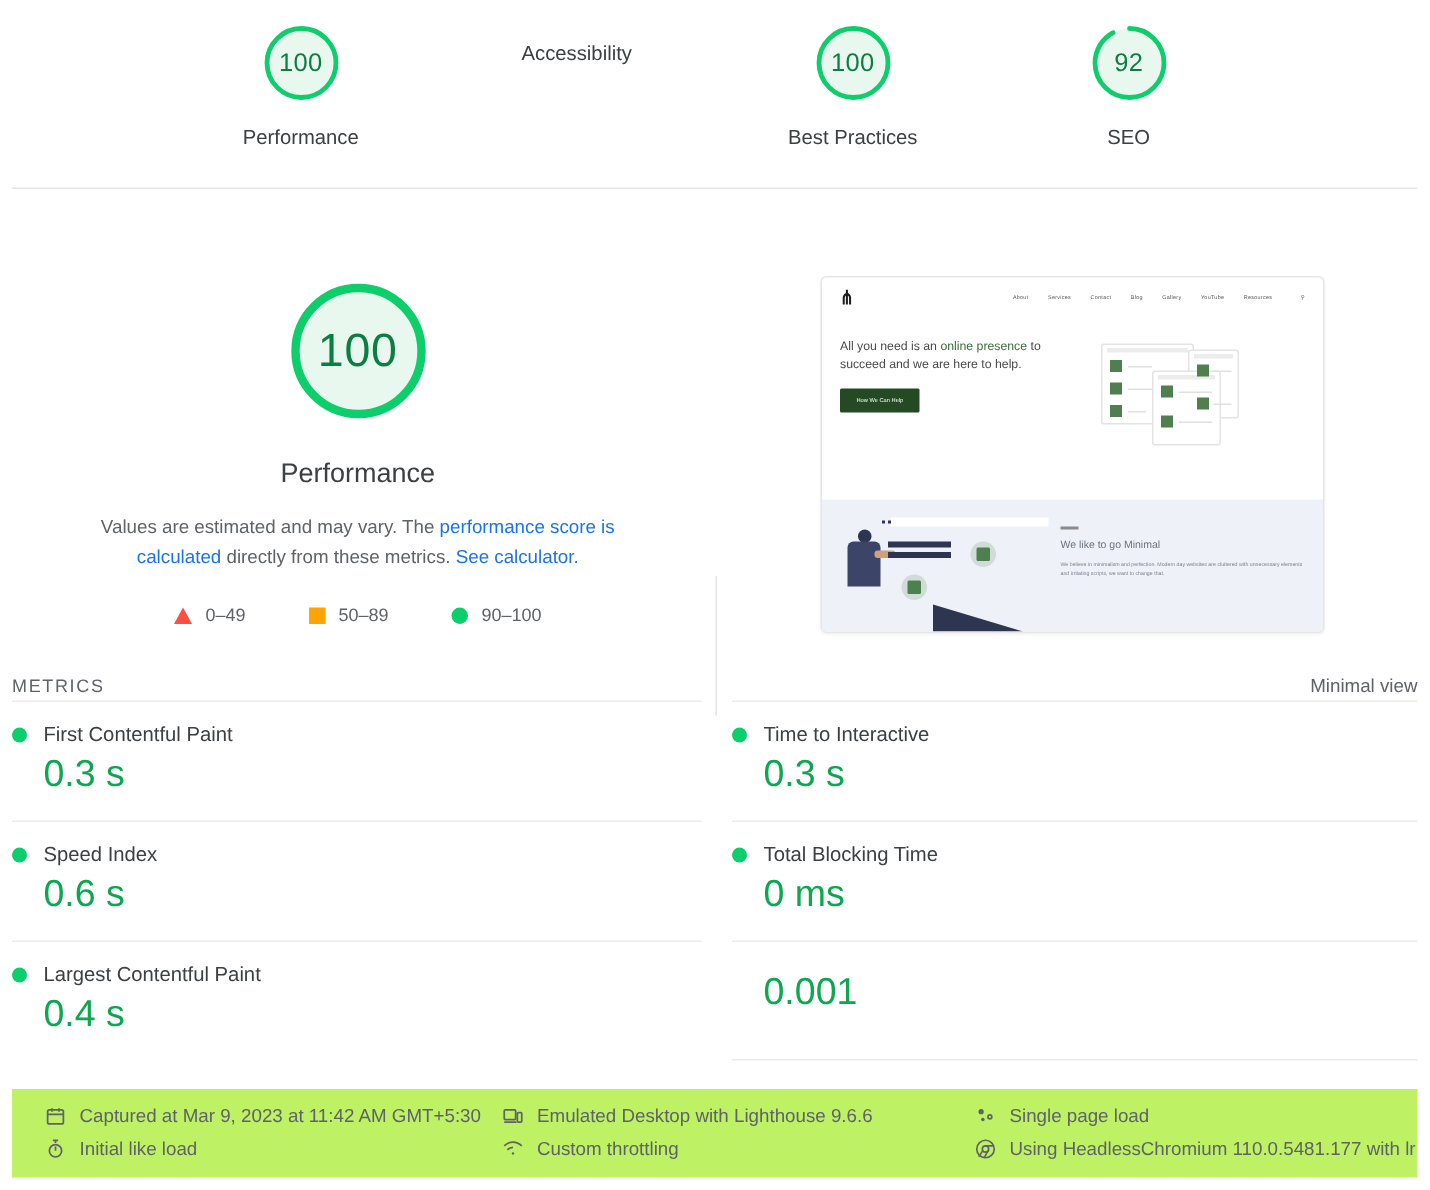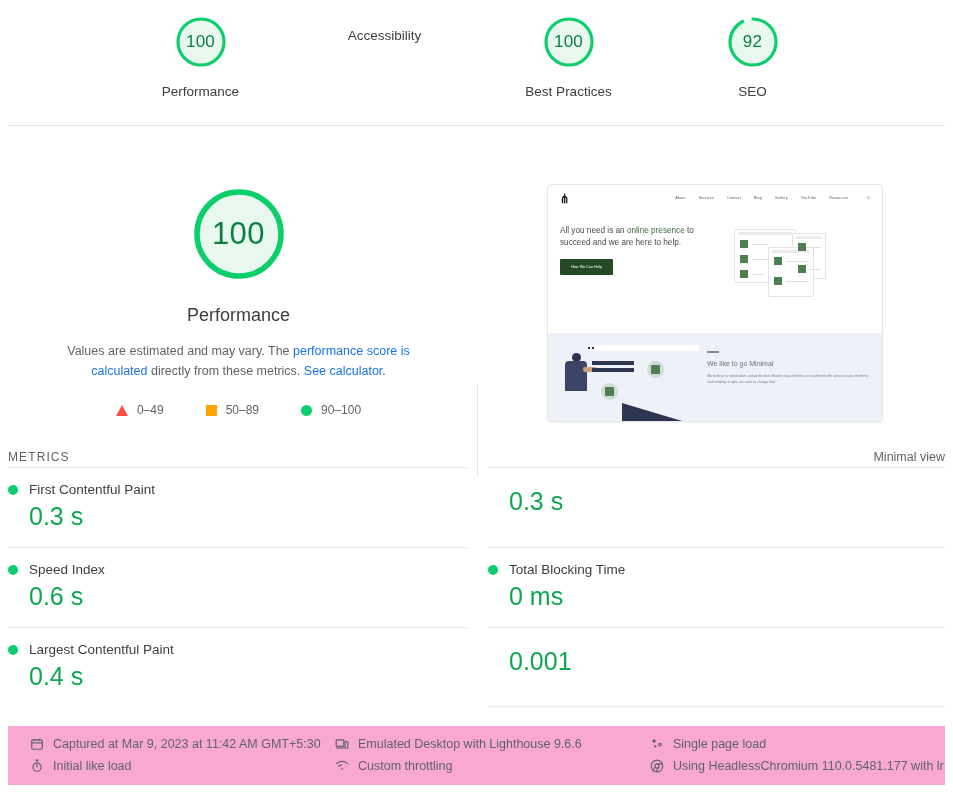--- a/index.html
+++ b/index.html
@@ -180,21 +180,21 @@
   .m-dot { width: 10px; height: 10px; border-radius: 50%; background: #0CCE6B; flex: none; }
   .m-name { font-size: 13.5px; color: #3c4043; }
   .m-value {
     margin-top: 5px; margin-left: 21px;
     font-size: 25px; color: #0CA750; font-weight: 400;
   }
 
   
   .footer {
     position: absolute; left: 8px; right: 8px; bottom: 8px;
-    background: #f9a8d4;
+    background: #bef264;
     padding: 11px 22px 12px 22px;
     display: grid;
     grid-template-columns: 305px 315px 1fr;
     row-gap: 8px;
     font-size: 12.5px; color: #5f6368;
     overflow: hidden;
   }
   .f-item { display: flex; align-items: center; gap: 9px; white-space: nowrap; }
   .f-icon { width: 14px; height: 14px; flex: none; color: #5f6368; }
   .f-icon svg { display: block; }
@@ -374,20 +374,24 @@
 
     <div class="metric">
       <div class="m-top">
         <span class="m-dot"></span>
         <span class="m-name">First Contentful Paint</span>
       </div>
       <div class="m-value">0.3 s</div>
     </div>
 
     <div class="metric">
+      <div class="m-top">
+        <span class="m-dot"></span>
+        <span class="m-name">Time to Interactive</span>
+      </div>
       <div class="m-value">0.3 s</div>
     </div>
 
     <div class="metric">
       <div class="m-top">
         <span class="m-dot"></span>
         <span class="m-name">Speed Index</span>
       </div>
       <div class="m-value">0.6 s</div>
     </div>

